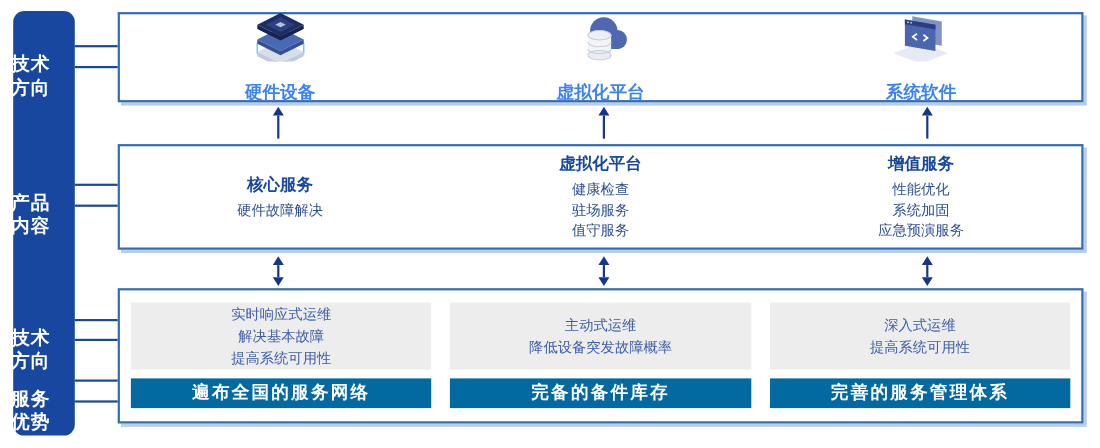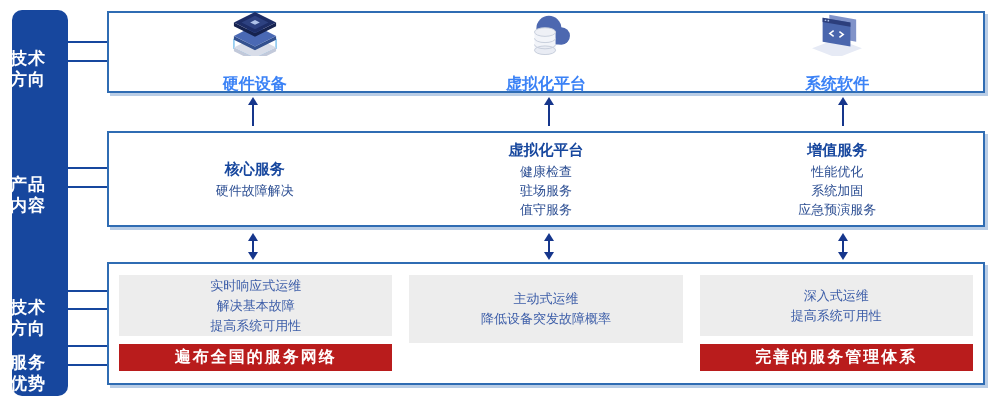--- a/index.html
+++ b/index.html
@@ -31,21 +31,21 @@
   .box-services{top:131px;height:96px;}
   .svc-heading{font-weight:bold;font-size:15px;color:#17479E;line-height:21px;margin-bottom:2px;}
   .svc-item{font-size:13px;color:#2D4F93;line-height:19px;}
 
   
   .box-position{top:262px;height:123px;padding:11px 10px 12px 10px;gap:17px;}
   .box-position .col{justify-content:flex-start;}
   .gray-panel{width:100%;height:68px;background:#EDEDED;display:flex;flex-direction:column;
               align-items:center;justify-content:center;}
   .gray-line{font-size:13px;color:#3C5DA8;line-height:20px;}
-  .banner{width:100%;height:30px;margin-top:8px;background:#b91c1c;color:#ffffff;
+  .banner{width:100%;height:30px;margin-top:8px;background:#0369a1;color:#ffffff;
           font-weight:bold;font-size:16px;letter-spacing:2px;display:flex;
           align-items:center;justify-content:center;}
 
   
   .v-arrow{position:absolute;width:12px;display:flex;flex-direction:column;align-items:center;}
   .tri-up{width:0;height:0;border-left:5px solid transparent;border-right:5px solid transparent;
           border-bottom:8px solid #16368C;}
   .tri-down{width:0;height:0;border-left:5px solid transparent;border-right:5px solid transparent;
           border-top:8px solid #16368C;}
   .stem{width:2px;flex:1;background:#16368C;}
@@ -182,20 +182,21 @@
         <div class="gray-line">解决基本故障</div>
         <div class="gray-line">提高系统可用性</div>
       </div>
       <div class="banner">遍布全国的服务网络</div>
     </div>
     <div class="col">
       <div class="gray-panel">
         <div class="gray-line">主动式运维</div>
         <div class="gray-line">降低设备突发故障概率</div>
       </div>
+      <div class="banner">完备的备件库存</div>
     </div>
     <div class="col">
       <div class="gray-panel">
         <div class="gray-line">深入式运维</div>
         <div class="gray-line">提高系统可用性</div>
       </div>
       <div class="banner">完善的服务管理体系</div>
     </div>
   </div>
 

